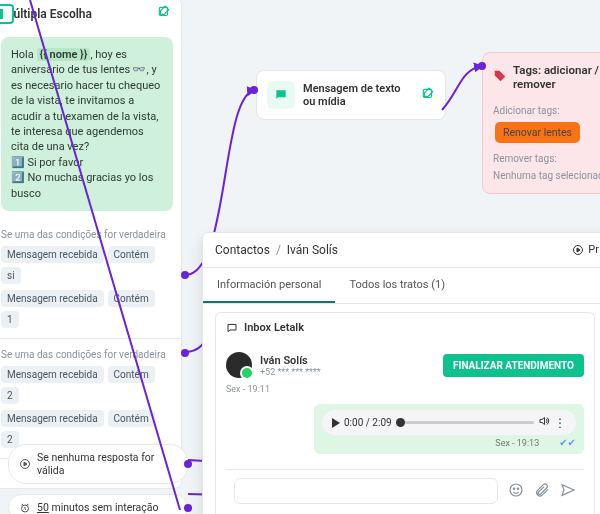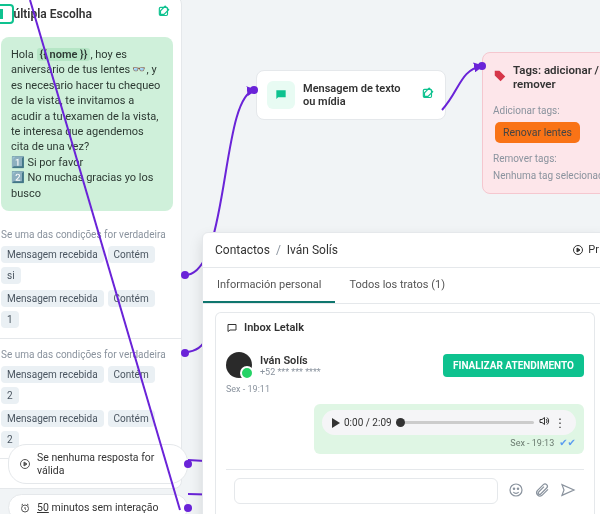--- a/index.html
+++ b/index.html
@@ -79,21 +79,21 @@
   .cname{font-size:11px;font-weight:600;}
   .cphone{font-size:9px;color:var(--muted);}
   .finalize{background:var(--green);color:#fff;font-size:10px;font-weight:700;padding:6px 10px;border-radius:4px;}
   .ts{font-size:9px;color:var(--muted);margin-top:6px;}
   .audio-row{margin-top:10px;align-self:flex-end;background:var(--audio-bg);border-radius:6px;padding:6px 8px;display:flex;flex-direction:column;align-items:flex-end;gap:2px;width:270px;}
   .audio-player{background:#f5f5f7;border-radius:20px;padding:5px 10px;display:flex;align-items:center;gap:4px;font-size:10px;width:100%;}
   .play-btn{width:0;height:0;border-left:8px solid #333;border-top:5px solid transparent;border-bottom:5px solid transparent;}
   .audio-bar{flex:1;height:3px;background:#ccc;border-radius:2px;position:relative;}
   .audio-bar:before{content:"";position:absolute;left:0;top:-3px;width:9px;height:9px;border-radius:50%;background:#333;}
   .vol-ico,.menu-dots{color:#333;font-size:12px;}
-  .ts2{font-size:9px;color:#6a7a6f;display:flex;align-items:center;gap:5px;}
+  .ts2{font-size:9px;color:#6a7a6f;display:flex;align-items:center;gap:20px;}
   .check{color:#5a9cf0;font-size:10px;}
   .composer{display:flex;align-items:center;gap:10px;padding:8px;border-top:1px solid var(--border);margin-top:auto;}
   .composer .inp{flex:1;border:1px solid var(--border);border-radius:6px;height:26px;}
   .comp-ico{color:var(--muted);}
   .node-dot{width:8px;height:8px;border-radius:50%;background:var(--purple);position:absolute;z-index:4;}
 </style>
 </head>
 <body>
 
 <svg class="flow-lines">

